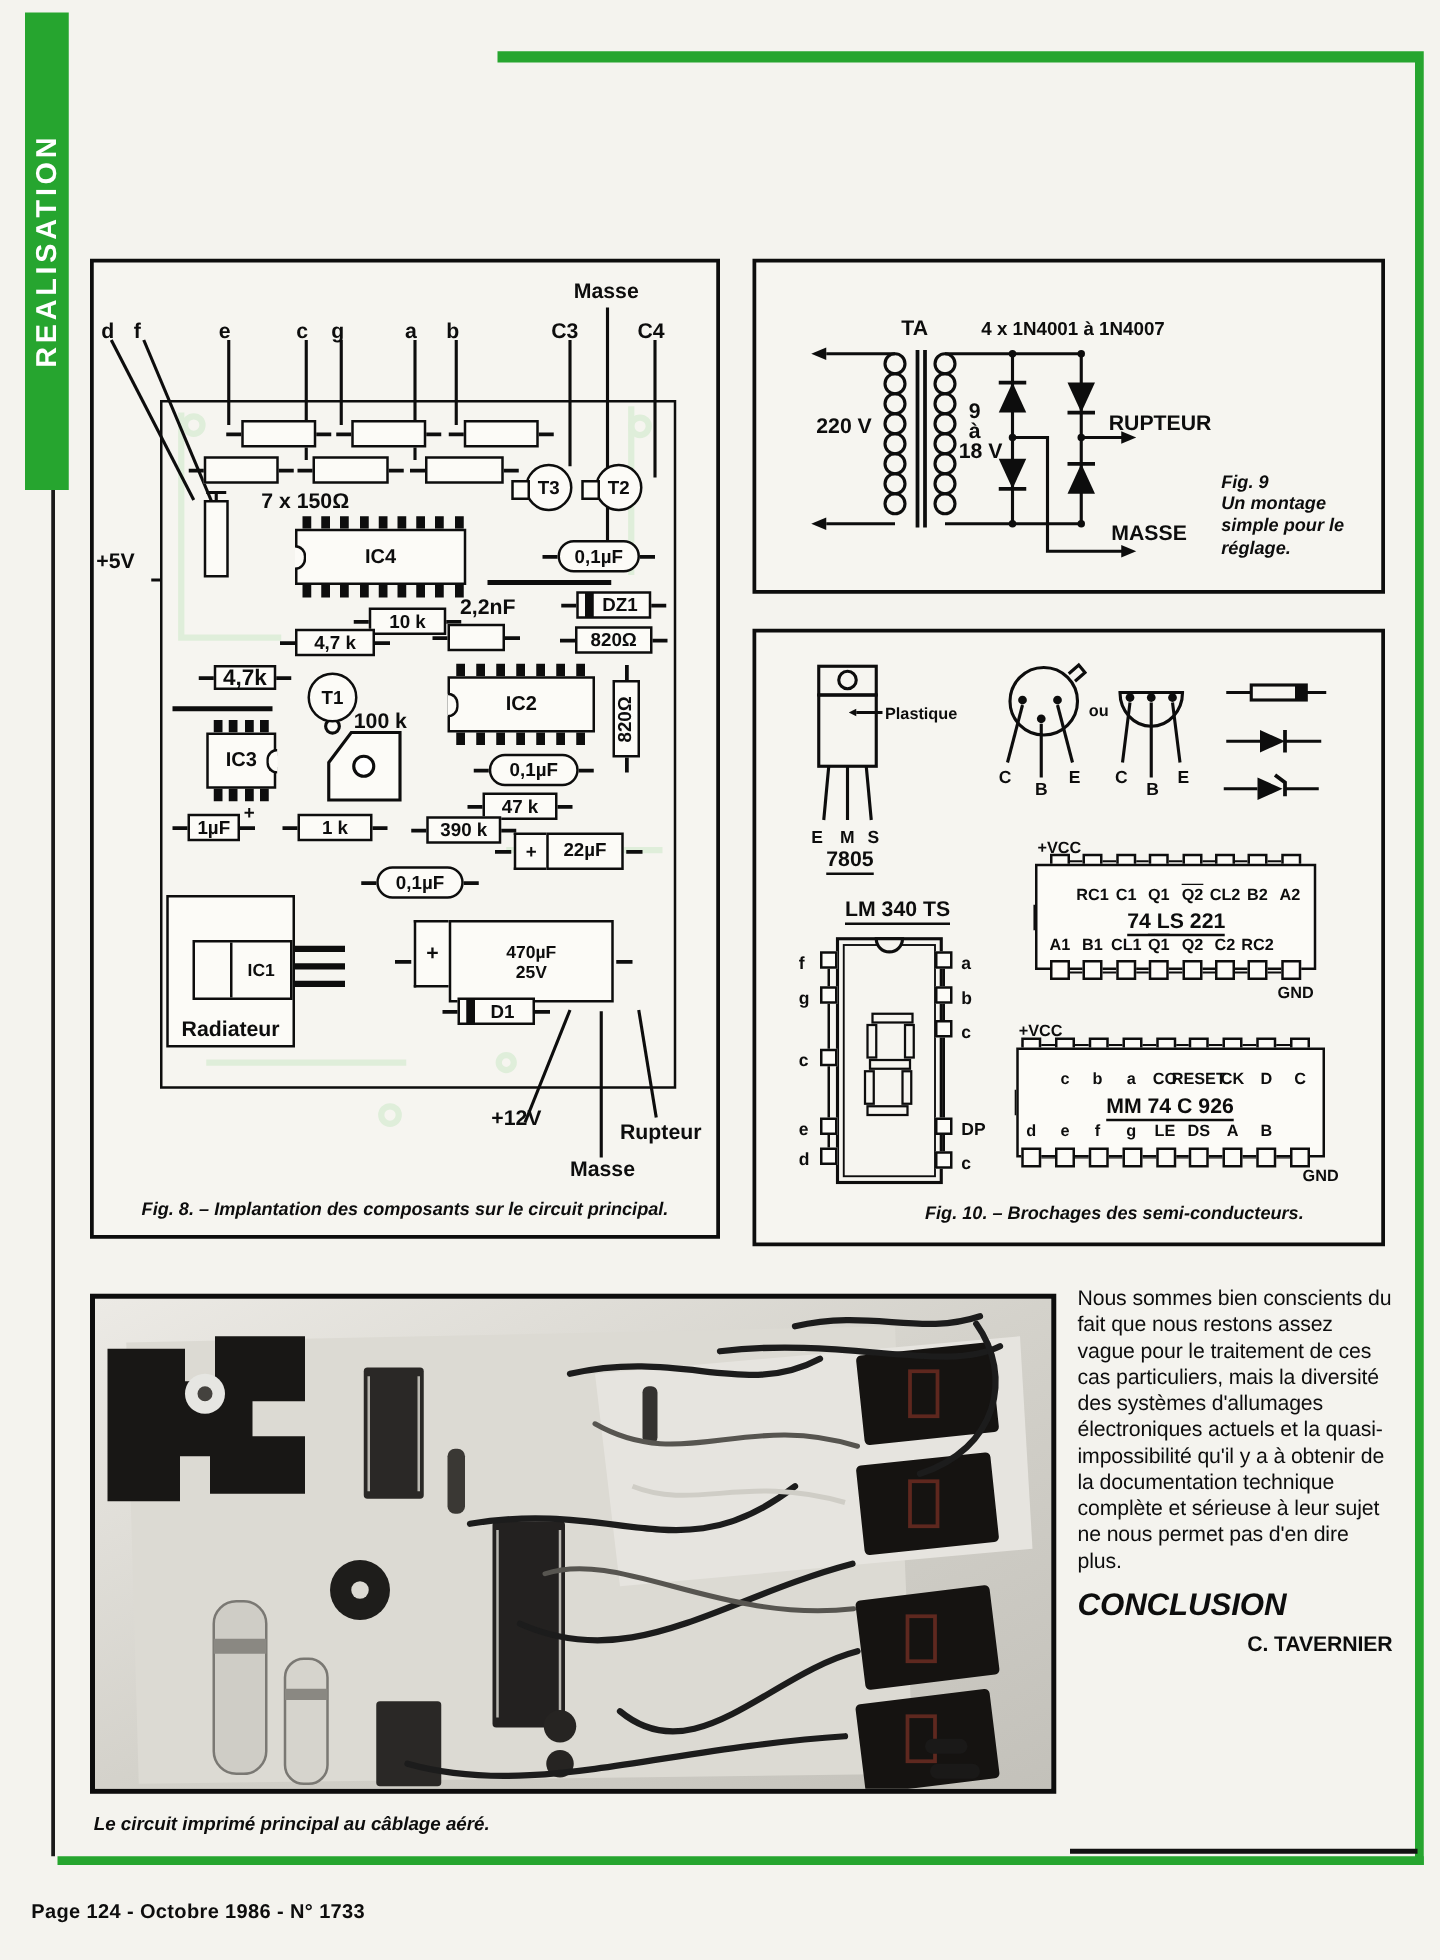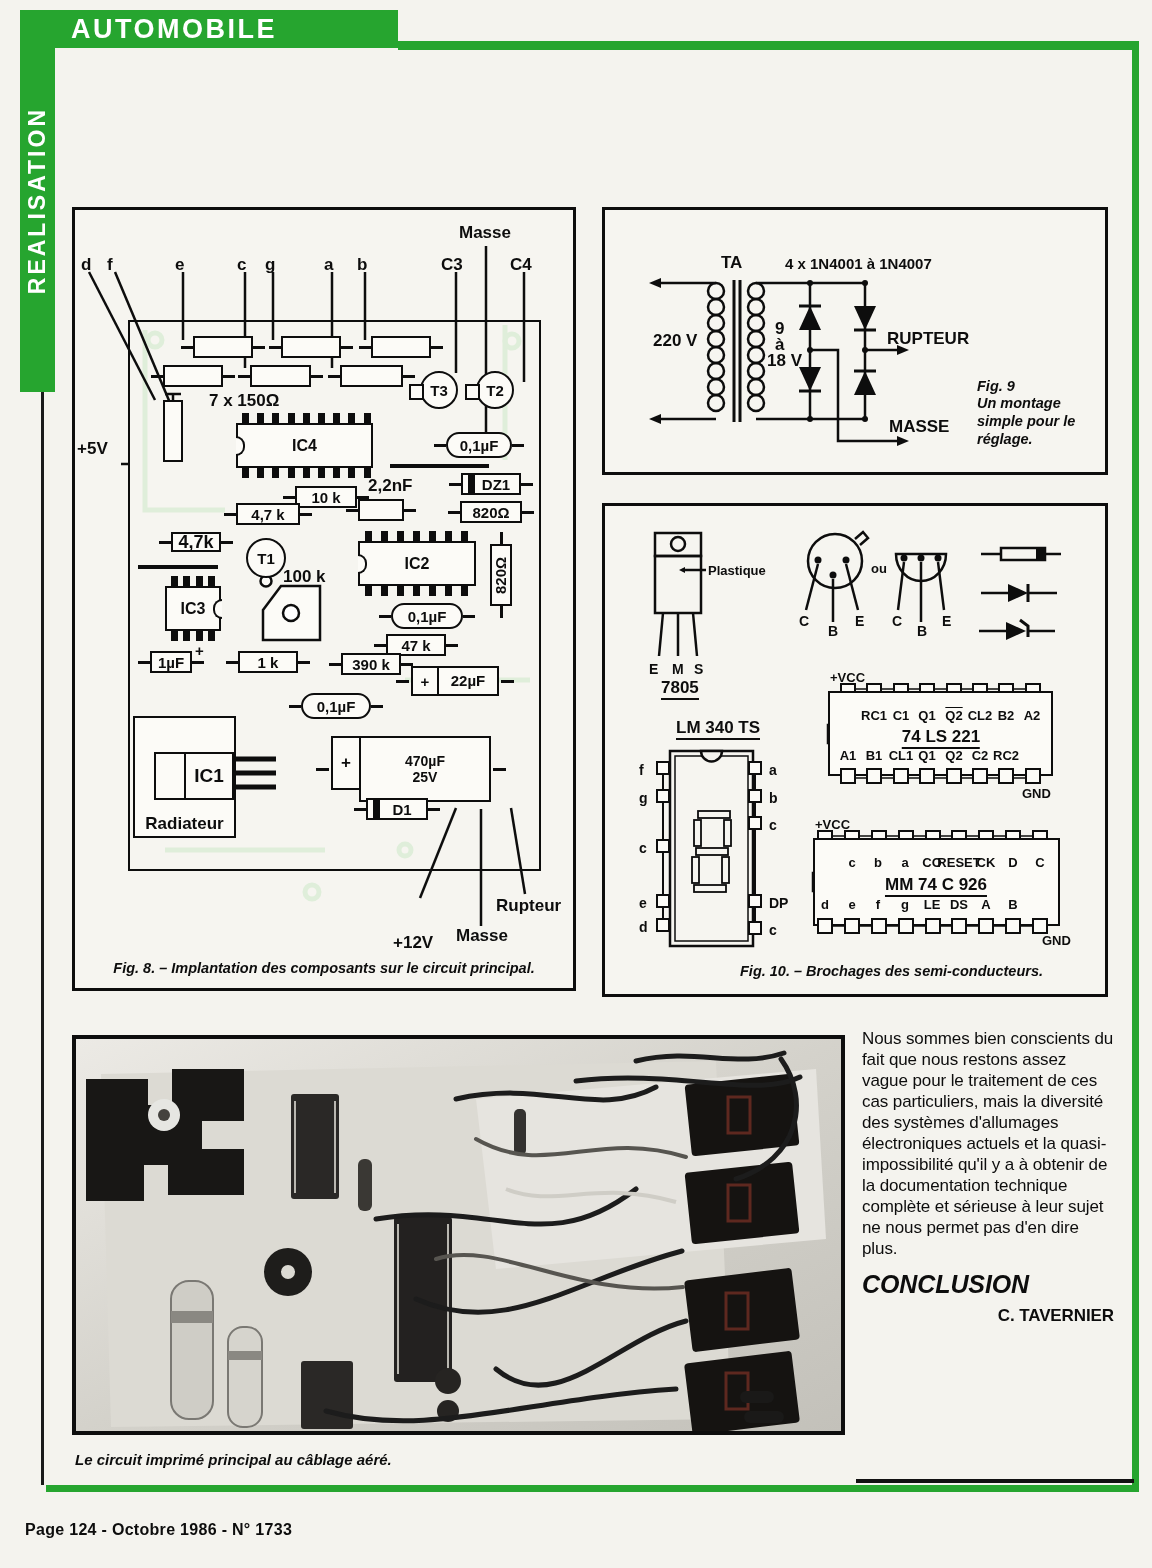--- a/index.html
+++ b/index.html
@@ -49,23 +49,20 @@
   .coltext{position:absolute;left:862px;top:1028px;width:252px;font-size:17px;line-height:21px;letter-spacing:-0.1px;font-weight:500}
   .coltext .h{font-size:25px;font-style:italic;font-weight:800;margin:15px 0 10px}
   .coltext .by{text-align:right;font-weight:800;margin-top:6px}
   svg{position:absolute;left:0;top:0}
 </style>
 </head>
 <body>
 
 <div id="page">
 
-  <div class="ribbon green">
-      <span>AUTOMOBILE</span>
-    </div>
   <div class="abs green" style="left:398px;top:41px;width:734px;height:9px"></div>
   <div class="abs green" style="left:1132px;top:41px;width:7px;height:1451px"></div>
   <div class="abs green" style="left:46px;top:1485px;width:1093px;height:7px"></div>
   <div class="side green">
       <span>REALISATION</span>
     </div>
   <div class="abs" style="left:41px;top:392px;width:3px;height:1093px;background:#1a1a1a"></div>
 
   <div class="box" style="left:72px;top:207px;width:504px;height:784px">
     <svg width="498" height="778" viewBox="0 0 498 778">
@@ -273,26 +270,26 @@
       </div>
     </div>
     <div class="res" style="left:291px;top:588px;width:62px;height:22px">
         <i class="bd"></i>
         <span style="padding-left:10px">D1</span>
       </div>
 
     <div class="abs" style="left:58px;top:506px;width:103px;height:122px;border:2.5px solid #0d0d0d;background:#fcfbf7">
       <div class="abs" style="left:19px;top:34px;width:80px;height:48px;border:2.5px solid #0d0d0d;display:flex">
         <div style="width:30px;border-right:2.5px solid #0d0d0d"></div>
-        <div style="flex:1;display:flex;align-items:center;justify-content:center;font-weight:bold;font-size:19px">IC1</div>
+        <div style="flex:1;display:flex;align-items:center;justify-content:center;font-weight:bold;font-size:14px">IC1</div>
       </div>
       <div class="lbl md" style="left:50%;top:97px;transform:translateX(-50%)">Radiateur</div>
     </div>
 
-    <div class="lbl md" style="left:318px;top:724px">+12V</div>
+    <div class="lbl md" style="left:318px;top:676px">+12V</div>
     <div class="lbl md" style="left:381px;top:717px">Masse</div>
     <div class="lbl md" style="left:421px;top:687px">Rupteur</div>
     <div class="cap-fig" style="left:50%;top:750px;transform:translateX(-50%)">Fig. 8. – Implantation des composants sur le circuit principal.</div>
   </div>
 
   <div class="box" style="left:602px;top:207px;width:506px;height:268px">
     <svg width="500" height="262" viewBox="0 0 500 262">
       <g stroke="#0d0d0d" stroke-width="2.5" fill="none">
         <path d="M111,73 H56"></path>
           <path d="M111,209 H56"></path>

